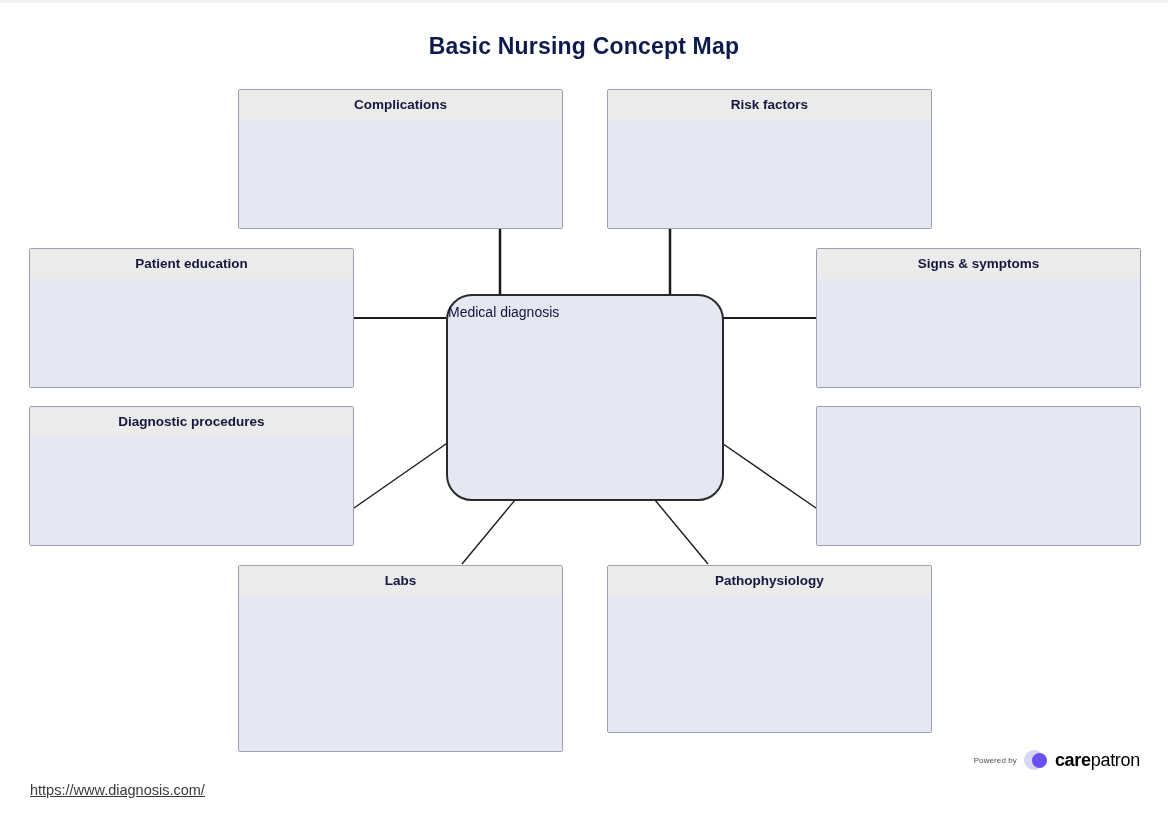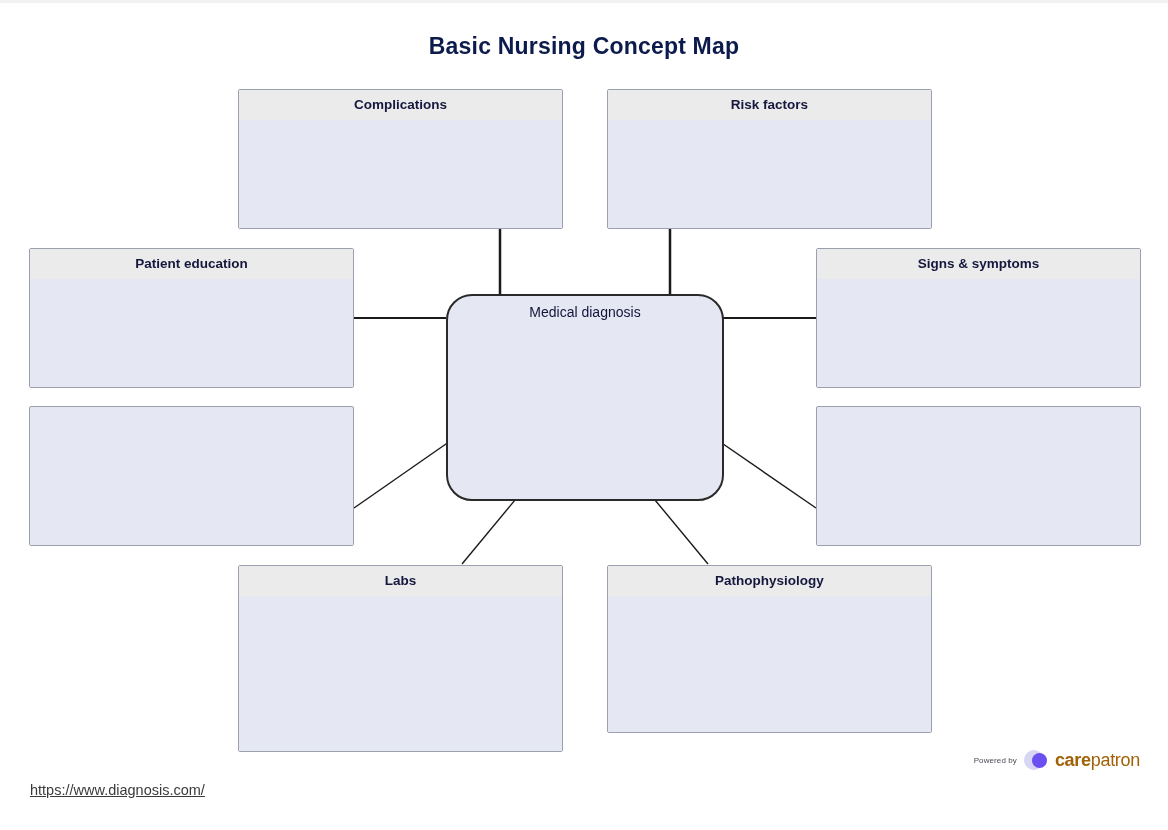--- a/index.html
+++ b/index.html
@@ -76,21 +76,20 @@
     background: #e5e8f3;
     border: 2px solid #2a2a2a;
     border-radius: 26px;
   }
   #center-node .node-title {
     background: transparent;
     height: 32px;
     line-height: 32px;
     font-size: 14px;
     border-radius: 24px 24px 0 0;
-    text-align: center;
   }
   #center-node .node-body {
     top: 32px;
     background: #e5e8f3;
     border-radius: 0 0 24px 24px;
     margin: 0 6px 6px 6px;
     left: 0; right: 0; bottom: 0;
     position: absolute;
     width: auto;
   }
@@ -128,21 +127,21 @@
   }
   #brand .logo-mark .circle-front {
     position: absolute;
     left: 8px; top: 5px;
     width: 15px; height: 15px;
     border-radius: 50%;
     background: #6b4ff0;
   }
   #brand .wordmark {
     font-size: 18px;
-    color: #a16207;
+    color: #000000;
     letter-spacing: -0.3px;
   }
   #brand .wordmark b { font-weight: bold; }
 </style>
 </head>
 <body>
 
 <div id="page">
 
   <div class="top-rule"></div>
@@ -182,20 +181,21 @@
     <div class="node-title">Patient education</div>
     <div class="node-body"></div>
   </div>
 
   <div class="node" style="left:816px; top:248px; width:325px; height:140px;">
     <div class="node-title">Signs &amp; symptoms</div>
     <div class="node-body"></div>
   </div>
 
   <div class="node" style="left:29px; top:406px; width:325px; height:140px;">
+    <div class="node-title">Diagnostic procedures</div>
     <div class="node-body"></div>
   </div>
 
   <div class="node" style="left:816px; top:406px; width:325px; height:140px;">
     <div class="node-body"></div>
   </div>
 
   <div class="node" style="left:238px; top:565px; width:325px; height:187px;">
     <div class="node-title">Labs</div>
     <div class="node-body"></div>

